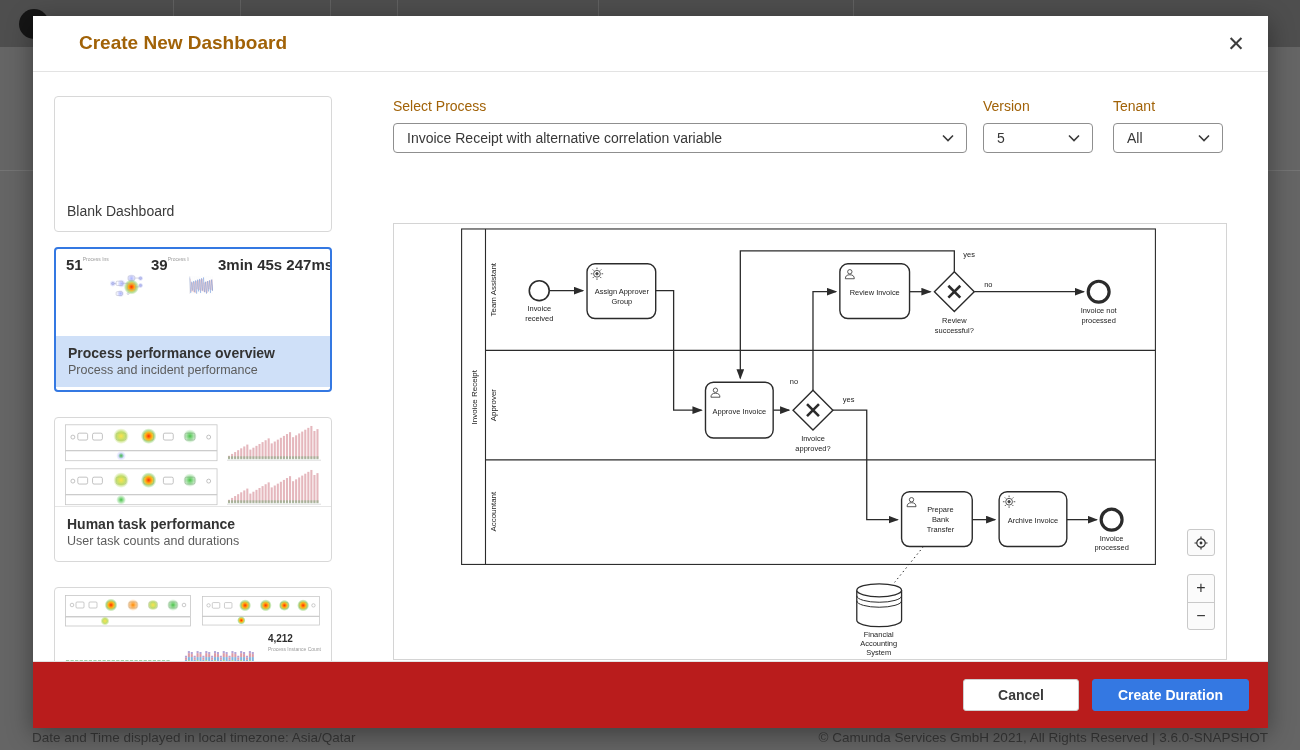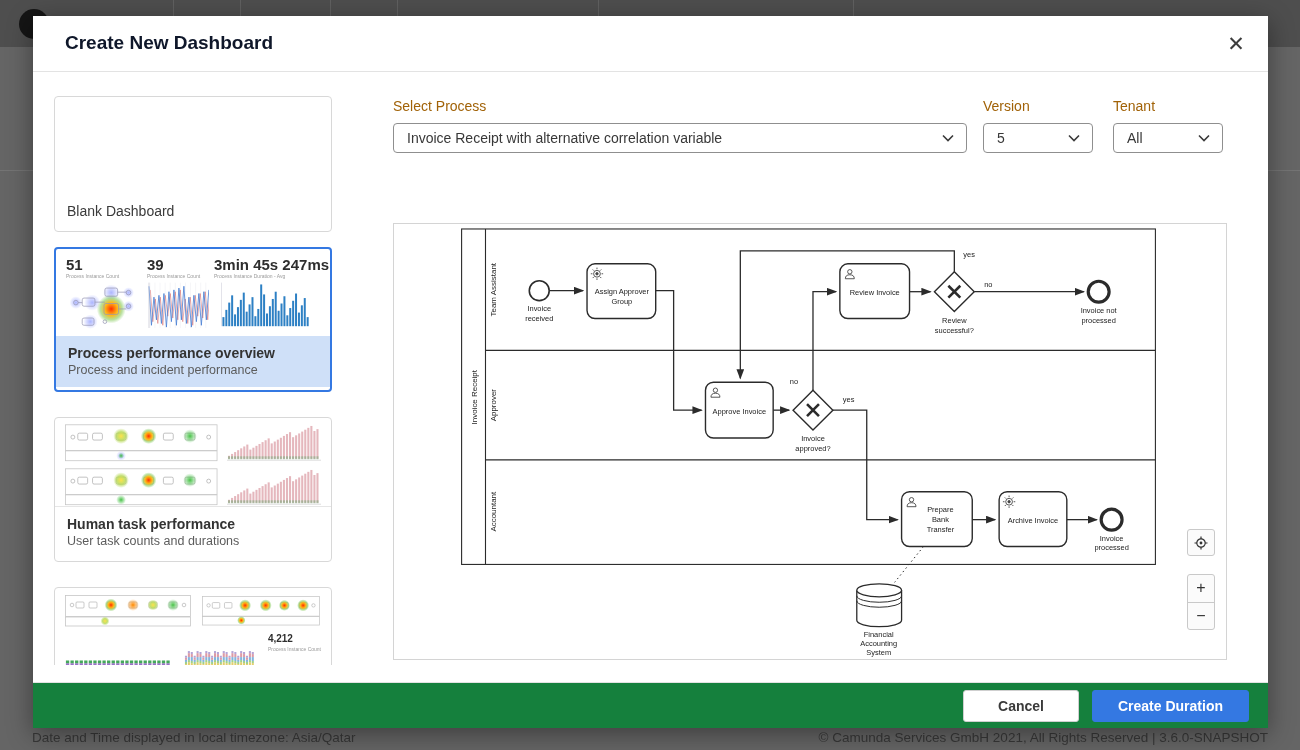--- a/index.html
+++ b/index.html
@@ -12,39 +12,39 @@
   .topbar .divider { position:absolute; top:0; width:1px; height:44px; background:rgba(255,255,255,.10); }
   .logo-circle { position:absolute; top:9px; left:19px; width:30px; height:30px; border-radius:50%; background:#151515; }
   .bg-hline { position:absolute; top:170px; left:0; width:1300px; height:1px; background:#747474; }
   .bg-footer-left { position:absolute; left:32px; top:730px; font-size:13.5px; color:#383838; }
   .bg-footer-right { position:absolute; right:32px; top:730px; font-size:13.5px; color:#383838; }
 
   
   .modal { position:absolute; left:33px; top:16px; width:1235px; height:712px; background:#ffffff;
            box-shadow:0 6px 24px rgba(0,0,0,.4); }
   .modal-header { position:absolute; top:0; left:0; width:100%; height:56px; border-bottom:1px solid #e3e3e3; }
-  .modal-title { position:absolute; left:32px; top:16px; font-size:19px; font-weight:bold; color:#0f172a; }
+  .modal-title { position:absolute; left:46px; top:16px; font-size:19px; font-weight:bold; color:#a16207; }
   .close-btn { position:absolute; right:18px; top:14px; width:28px; height:28px; border:none; background:transparent;
                font-size:21px; font-weight:300; color:#3d3d3d; cursor:pointer; line-height:28px; text-align:center; }
 
   
   .template-list { position:absolute; left:21px; top:80px; width:278px; height:569px; overflow:hidden; }
   .card { position:relative; width:278px; border:1px solid #d8d8d8; border-radius:4px; background:#fff; overflow:hidden; cursor:pointer; }
   .card.selected { border:2px solid #3478e2; }
   .card-blank { height:136px; margin-bottom:15px; }
   .card-blank .blank-label { position:absolute; left:12px; bottom:12px; font-size:14px; color:#3a3a3a; }
   .card-mid { height:145px; margin-bottom:25px; }
   .card-last { height:150px; margin-bottom:0; }
   .card-label { padding:9px 12px 10px 12px; border-top:1px solid #e6e6e6; }
   .card.selected .card-label { background:#cfe0f8; border-top:none; }
   .card-title { font-size:14px; font-weight:bold; color:#333; margin-bottom:2px; }
   .card-desc { font-size:12.5px; color:#5c5c5c; }
 
   .preview2 { display:flex; gap:5px; padding:7px 8px 4px 10px; height:87px; }
-  .stat-col { display:flex; flex-direction:column; }
+  .stat-col { display:flex; flex-direction:row; }
   .stat-val { font-size:15px; font-weight:bold; color:#2e2e2e; line-height:17px; white-space:nowrap; }
   .stat-cap { font-size:5px; color:#9a9a9a; line-height:7px; white-space:nowrap; overflow:hidden; }
 
   .preview3 { padding:6px 10px; height:88px; display:flex; flex-direction:column; gap:6px; }
   .p3row { display:flex; gap:9px; }
   .preview4 { padding:7px 10px; display:flex; flex-direction:column; gap:5px; }
   .p4row { display:flex; gap:11px; align-items:flex-start; }
   .big-num { font-size:10px; font-weight:bold; color:#2e2e2e; line-height:14px; }
 
   
@@ -57,21 +57,21 @@
   
   .diagram-panel { position:absolute; left:360px; top:187px; width:834px; height:437px; border:1px solid #d4d4d4; background:#fff;margin-top:20px; }
   .zoom-reset { position:absolute; left:794px; top:326px; width:28px; height:27px; background:#fbfbfb;
                 border:1px solid #c9c9c9; border-radius:3px; display:flex; align-items:center; justify-content:center; cursor:pointer; }
   .zoom-group { position:absolute; left:794px; top:371px; width:28px; height:56px; border:1px solid #c9c9c9;
                 border-radius:3px; background:#fbfbfb; display:flex; flex-direction:column; }
   .zoom-group button { flex:1; border:none; background:transparent; font-size:16px; color:#333; cursor:pointer; line-height:1; }
   .zoom-group button:first-child { border-bottom:1px solid #c9c9c9; }
 
   
-  .modal-footer { position:absolute; left:0; bottom:0; width:100%; height:46px; background:#15803d; border-top:1px solid #e2e2e2;
+  .modal-footer { position:absolute; left:0; bottom:0; width:100%; height:67px; background:#b91c1c; border-top:1px solid #e2e2e2;
                   display:flex; align-items:center; justify-content:flex-end; gap:13px; padding-right:19px; }
   .btn { height:32px; border-radius:3px; font-size:14px; font-weight:bold; cursor:pointer; font-family:"Liberation Sans",sans-serif; }
   .btn-cancel { width:116px; background:#fff; border:1px solid #cfcfcf; color:#3a3a3a; }
   .btn-primary { width:157px; background:#3478e2; border:1px solid #3478e2; color:#fff; }
 
   svg text { font-family:"Liberation Sans", sans-serif; }
   .bpmn-label { font-size:7.5px; fill:#222; }
   .bpmn-lane-label { font-size:8px; fill:#222; }
 </style>
 </head>

